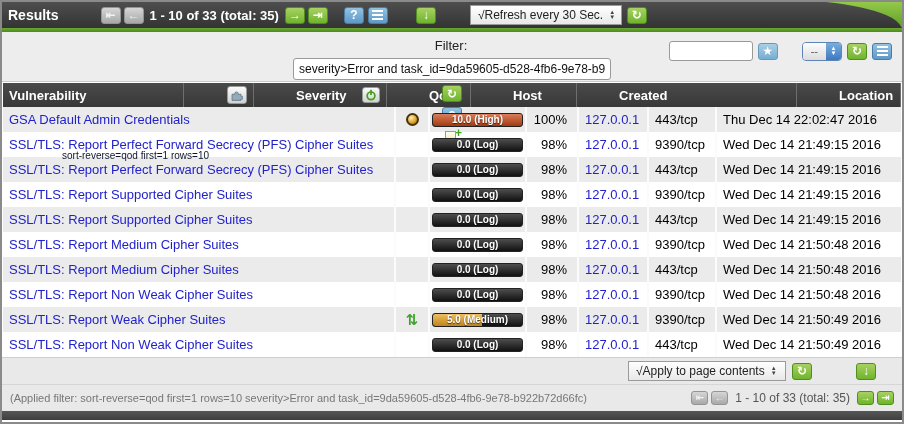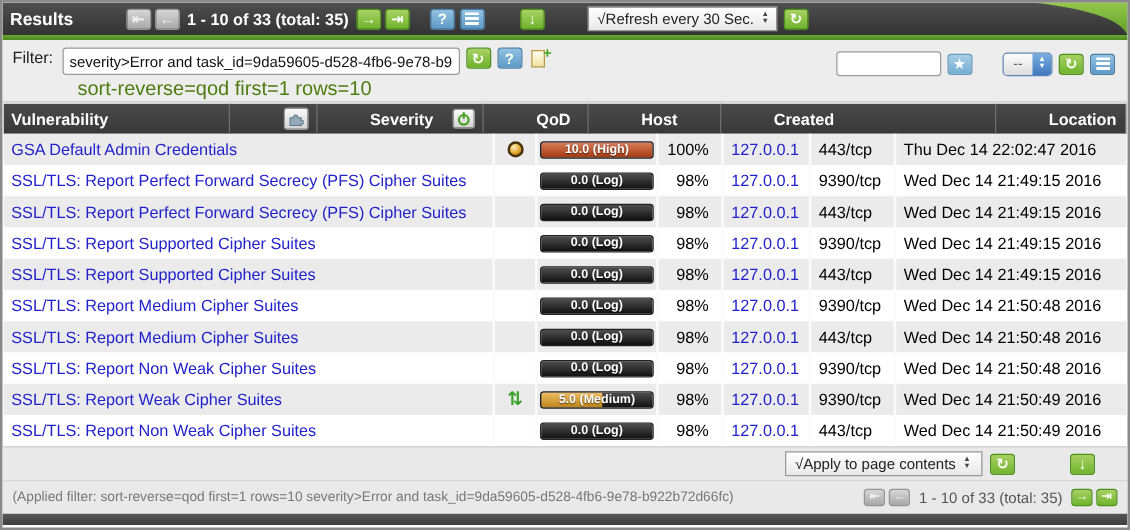--- a/index.html
+++ b/index.html
@@ -26,24 +26,24 @@
 
   
   .osx-select { display:inline-flex; align-items:center; background:linear-gradient(#fff,#e8e8e8); border:1px solid #9a9a9a; border-radius:0; height:20px; padding:0 4px 0 7px; font-size:12px; color:#222; cursor:pointer; }
   .osx-select .updown { display:inline-flex; flex-direction:column; margin-left:6px; font-size:6px; line-height:5px; color:#444; }
   .mini-select { display:inline-flex; align-items:stretch; border:1px solid #5d84b5; border-radius:4px; overflow:hidden; height:19px; cursor:pointer; }
   .mini-select .val { background:linear-gradient(#fdfdfd,#dcdcdc); color:#555; font-size:11px; padding:2px 8px; display:flex; align-items:center; }
   .mini-select .cap { background:linear-gradient(#79aede,#3f78c0); width:15px; display:flex; flex-direction:column; align-items:center; justify-content:center; color:#fff; font-size:6px; line-height:5px; }
 
   
   .filterbar { background:#ededed; border-bottom:1px solid #c9c9c9; padding:6px 8px 4px 8px; height:50px; position:relative; }
-  .filter-row1 { display:flex; gap:5px; }
+  .filter-row1 { display:flex; align-items:center; gap:5px;flex-direction:column; }
   .filter-label { font-size:13px; color:#222; margin-right:2px; }
   .filter-input { width:318px; height:22px; border:1px solid #9a9a9a; border-radius:3px; font-size:12px; padding:0 5px; font-family:"Liberation Sans","DejaVu Sans",sans-serif; background:#fff; color:#111; }
-  .filter-subtext { font-size:16px; color:#4d7c0f; margin:3px 0 0 52px; }
+  .filter-subtext { font-size:10px; color:#0f172a; margin:3px 0 0 52px; }
   .icon-new { position:relative; width:18px; height:18px; display:inline-block; cursor:pointer; }
   .icon-new .pagebg { position:absolute; left:2px; top:2px; width:11px; height:14px; background:linear-gradient(#fffef0,#f1e3a2); border:1px solid #b89b3e; }
   .icon-new .plus { position:absolute; top:-3px; right:-1px; color:#3fa41b; font-weight:bold; font-size:12px; text-shadow:0 0 1px #fff; }
   .filter-right { position:absolute; right:10px; top:9px; display:flex; align-items:center; gap:5px; }
   .quick-input { width:84px; height:20px; border:1px solid #9a9a9a; border-radius:3px; background:#fff; font-size:12px; padding:0 4px; }
   .gap18 { width:14px; }
 
   
   .results-table { margin:1px 1px 0 1px; font-size:13px; }
   .t-head { display:flex; background:linear-gradient(#4a4a4a,#383838); color:#fff; font-weight:bold; height:24px; align-items:center;gap:36px; }

